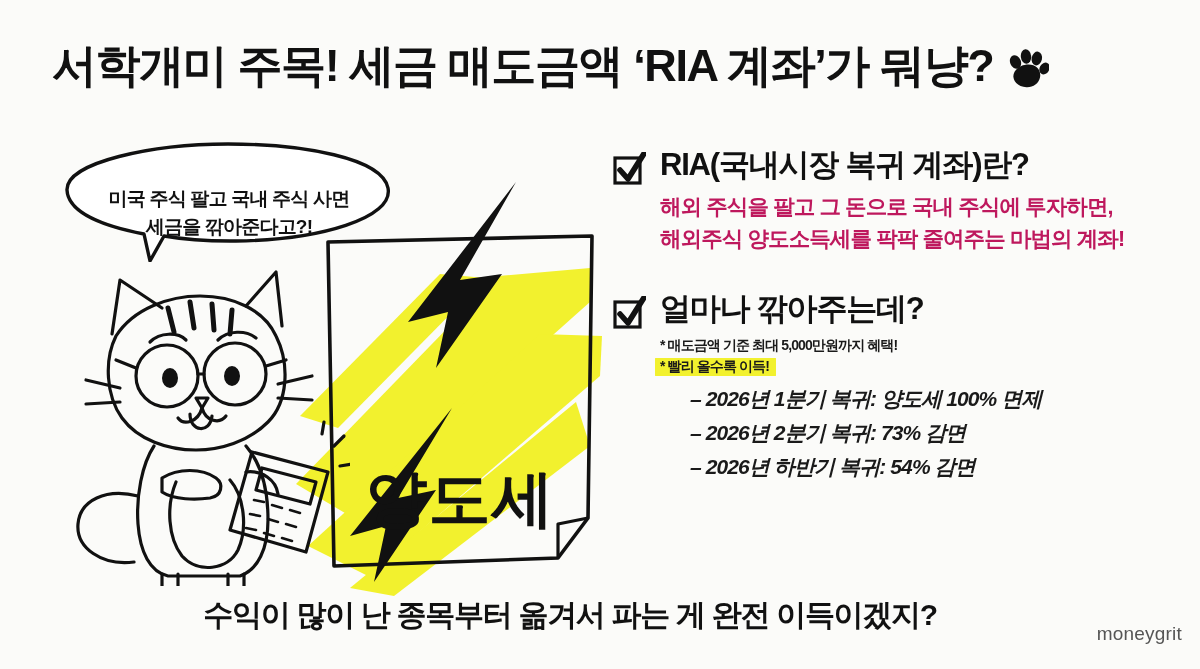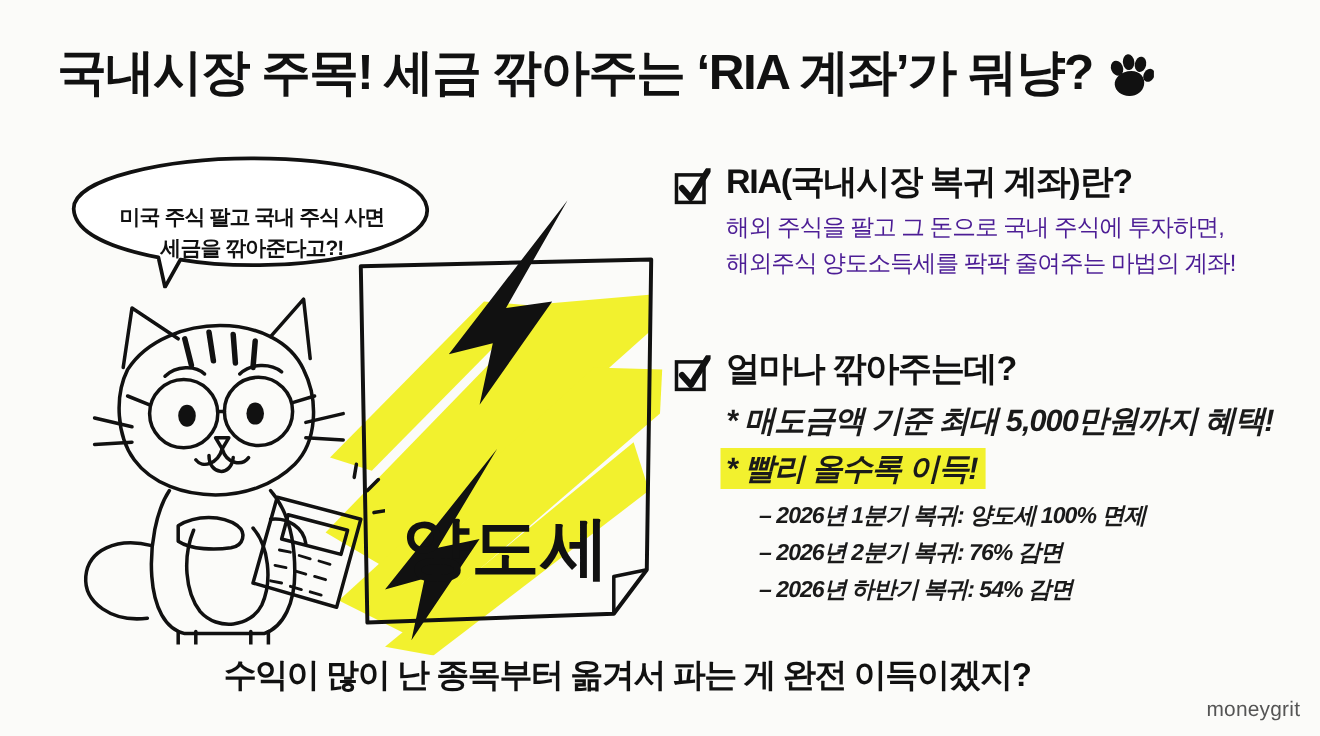--- a/index.html
+++ b/index.html
@@ -109,21 +109,21 @@
   
   #right-col {
     position: absolute;
     left: 612px;
     top: 148px;
     width: 576px;
   }
   .section { margin-bottom: 30px; }
   .sec-head {
     display: flex;
-    align-items: flex-end;
+    align-items: center;
     gap: 14px;
   }
   .check-icon {
     flex: 0 0 auto;
     width: 34px;
     height: 34px;
     position: relative;
     top: 4px;
   }
   .sec-title {
@@ -132,34 +132,33 @@
     color: #111111;
     letter-spacing: -1.2px;
     line-height: 1.12;
   }
   .sec-body {
     margin-left: 48px;
     margin-top: 8px;
   }
   .body-line {
     font-size: 21.5px;
-    font-weight: 400;
-    color: #4c1d95;
+    font-weight: 700;
+    color: #be185d;
     letter-spacing: -0.9px;
     line-height: 1.52;
     white-space: nowrap;
   }
   .bullet-line {
-    font-size: 28px;
+    font-size: 14px;
     font-weight: 700;
     color: #1a1a1a;
     letter-spacing: -0.9px;
     line-height: 1.55;
     white-space: nowrap;
-    font-style: italic;
   }
   .bullet-line.hl {
     display: inline-block;
     background: linear-gradient(transparent 8%, #f2f12e 8%, #f2f12e 92%, transparent 92%);
     padding: 0 7px 0 5px;
     border-radius: 3px;
     margin-left: -5px;
   }
   .sub-list { margin-left: 30px; margin-top: 4px; font-style: italic; }
   .sub-line {
@@ -182,34 +181,34 @@
     font-weight: 700;
     color: #111111;
     letter-spacing: -1.3px;
     line-height: 1;
   }
 
   
   #watermark {
     position: absolute;
     right: 18px;
-    bottom: 12px;
+    bottom: 24px;
     font-size: 19px;
     color: #555555;
     letter-spacing: 0.2px;
     font-family: "Liberation Sans", sans-serif;
   }
 </style>
 </head>
 <body>
 
 <div id="stage">
 
   <div id="title-row">
-    <div id="title-text">국내시장 주목! 세금 깎아주는 ‘RIA 계좌’가 뭐냥?</div>
+    <div id="title-text">서학개미 주목! 세금 매도금액 ‘RIA 계좌’가 뭐냥?</div>
     <div id="paw-icon">
       <svg viewBox="0 0 42 40" width="42" height="40">
         <ellipse cx="8.5" cy="13" rx="5.4" ry="7" transform="rotate(-22 8.5 13)" fill="#111111"></ellipse>
         <ellipse cx="19" cy="7.5" rx="5.2" ry="7.2" transform="rotate(-6 19 7.5)" fill="#111111"></ellipse>
         <ellipse cx="29.8" cy="9.5" rx="5.2" ry="7" transform="rotate(12 29.8 9.5)" fill="#111111"></ellipse>
         <ellipse cx="37.5" cy="19.5" rx="4.8" ry="6.2" transform="rotate(30 37.5 19.5)" fill="#111111"></ellipse>
         <path d="M21.5 15.5 C29.5 15.5 34.5 21.5 33 28.5 C31.7 34.6 26 38.5 19.5 38.2 C12.6 37.9 7 33.8 6.4 28 C5.8 21.8 12.5 15.5 21.5 15.5 Z" fill="#111111"></path>
       </svg>
     </div>
   </div>
@@ -335,40 +334,40 @@
           </svg>
         </span>
         <span class="sec-title">RIA(국내시장 복귀 계좌)란?</span>
       </div>
       <div class="sec-body">
         <div class="body-line">해외 주식을 팔고 그 돈으로 국내 주식에 투자하면,</div>
         <div class="body-line">해외주식 양도소득세를 팍팍 줄여주는 마법의 계좌!</div>
       </div>
     </div>
 
-    <div class="section" style="margin-top:62px;">
+    <div class="section" style="margin-top:36px;">
       <div class="sec-head">
         <span class="check-icon">
           <svg viewBox="0 0 34 34" width="34" height="34">
             <rect x="3" y="6" width="25" height="25" fill="none" stroke="#111111" stroke-width="3.2"></rect>
             <path d="M8 18 L16 27 L33 0" fill="none" stroke="#111111" stroke-width="5.6" stroke-linecap="round" stroke-linejoin="round"></path>
           </svg>
         </span>
         <span class="sec-title">얼마나 깎아주는데?</span>
       </div>
       <div class="sec-body">
         <div>
           <span class="bullet-line">* 매도금액 기준 최대 5,000만원까지 혜택!</span>
         </div>
         <div>
           <span class="bullet-line hl">* 빨리 올수록 이득!</span>
         </div>
         <div class="sub-list">
           <div class="sub-line">– 2026년 1분기 복귀: 양도세 100% 면제</div>
-          <div class="sub-line">– 2026년 2분기 복귀: 76% 감면</div>
+          <div class="sub-line">– 2026년 2분기 복귀: 73% 감면</div>
           <div class="sub-line">– 2026년 하반기 복귀: 54% 감면</div>
         </div>
       </div>
     </div>
   </div>
 
   <div id="bottom-caption">수익이 많이 난 종목부터 옮겨서 파는 게 완전 이득이겠지?</div>
 
   <div id="watermark">moneygrit</div>
 

